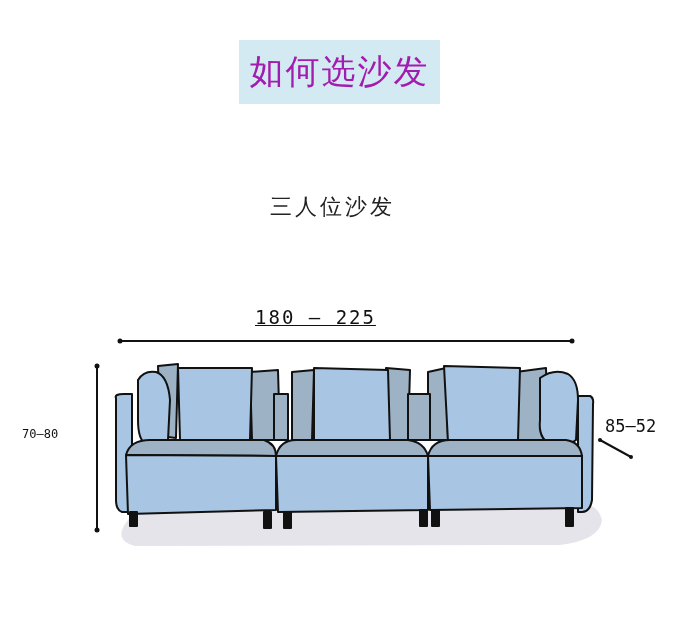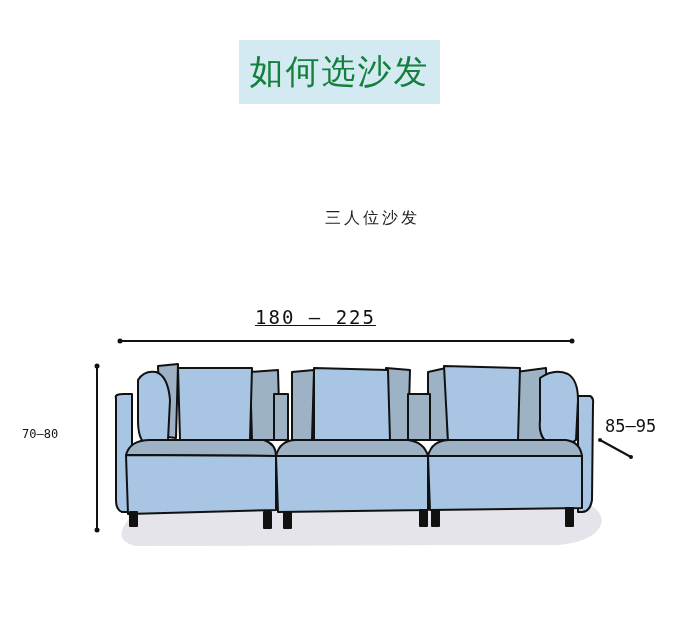--- a/index.html
+++ b/index.html
@@ -1,22 +1,22 @@
 <!DOCTYPE html>
 <html><head>
   <meta charset="utf-8">
   <style>
     html, body { margin:0; padding:0; background:#ffffff; }
     body { width:690px; height:624px; position:relative; overflow:hidden;
            font-family:"DejaVu Sans", sans-serif; color:#111; }
     .title-box { position:absolute; left:239px; top:40px; width:201px; height:64px;
                  background:#d3eaf3; display:flex; align-items:center; justify-content:center; }
-    .title-text { font-size:34px; letter-spacing:2px; color:#15803d; }
-    .subtitle { position:absolute; left:270px; top:208px; width:150px; text-align:right;
-                font-size:16px; letter-spacing:3px; color:#222; }
+    .title-text { font-size:34px; letter-spacing:2px; color:#a21caf; }
+    .subtitle { position:absolute; left:270px; top:192px; width:150px; text-align:left;
+                font-size:22px; letter-spacing:3px; color:#222; }
     .dim-label { position:absolute; font-family:"DejaVu Sans Mono", monospace; color:#111; }
     .dim-width { left:255px; top:306px; font-size:19px; letter-spacing:2px;text-decoration:underline; }
     .dim-height { left:22px; top:427px; font-size:12px; }
     .dim-depth { left:605px; top:416px; font-size:17px; }
     svg.drawing { position:absolute; left:0; top:0; }
   </style>
 </head>
 <body>
 
 <div class="title-box">
@@ -81,13 +81,13 @@
     <rect x="264" y="512" width="7" height="16" fill="#111"></rect>
     <rect x="284" y="512" width="7" height="16" fill="#111"></rect>
     <rect x="420" y="510" width="7" height="16" fill="#111"></rect>
     <rect x="432" y="510" width="7" height="16" fill="#111"></rect>
     <rect x="566" y="508" width="7" height="18" fill="#111"></rect>
   </g>
 </svg>
 
 <div class="dim-label dim-width">180 – 225</div>
 <div class="dim-label dim-height">70–80</div>
-<div class="dim-label dim-depth">85–95</div>
+<div class="dim-label dim-depth">85–52</div>
 
 </body></html>

